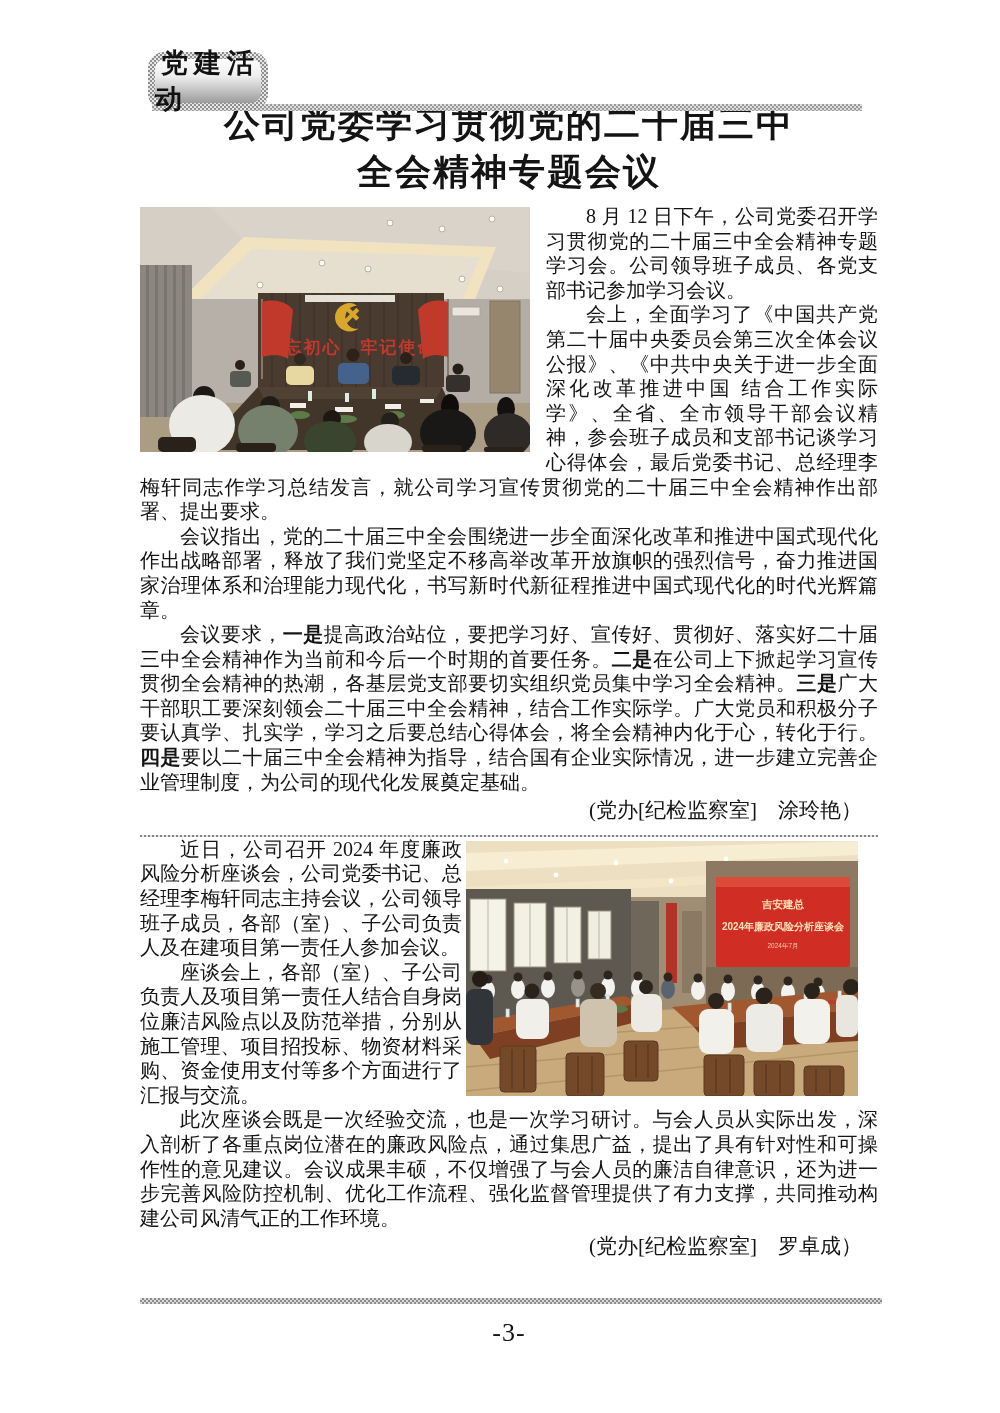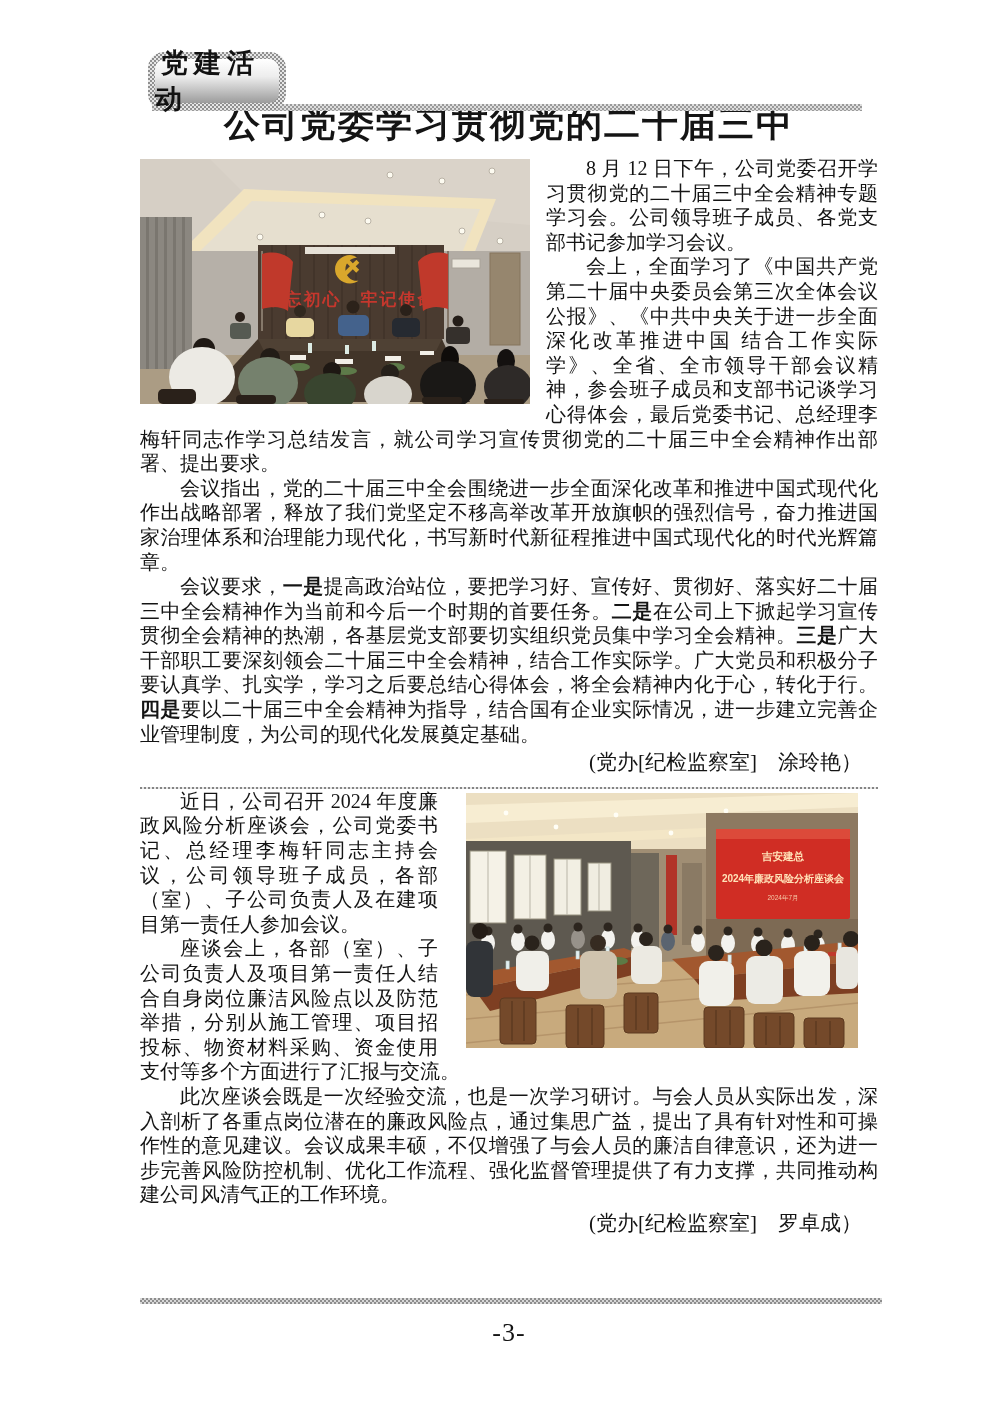--- a/index.html
+++ b/index.html
@@ -5,21 +5,21 @@
   html,body{margin:0;padding:0;background:#e8e8e8;}
   .page{
     position:relative;width:1000px;height:1413px;margin:0 auto;
     background:#ffffff;overflow:hidden;
     font-family:"Liberation Serif","DejaVu Serif",serif;
     color:#141414;
   }
   .content{position:absolute;left:140px;top:0;width:738px;}
   
   .badge{
-    position:absolute;left:148px;top:52px;width:138px;height:58px;
+    position:absolute;left:148px;top:52px;width:120px;height:58px;
     background:repeating-conic-gradient(#8f8f8f 0% 25%,#e6e6e6 0% 50%) 0 0/4px 4px;
     border-radius:16px;padding:0;box-sizing:border-box;z-index:2;
   }
   .badge-inner{
     position:absolute;left:7px;top:7px;right:7px;bottom:7px;
     background:linear-gradient(180deg,#ffffff 0%,#ededed 40%,#9c9c9c 100%);
     border-radius:10px;display:flex;align-items:center;justify-content:center;
   }
   .badge-inner span{
     font-family:"Liberation Sans","DejaVu Sans",sans-serif;
@@ -39,21 +39,21 @@
     font-size:36px;line-height:50px;letter-spacing:2px;}
   
   .article{text-align:justify;font-size:20px;line-height:24.6px;}
   .article::after{content:"";display:block;clear:both;}
   .article p{margin:0;text-indent:2em;}
   .seg-b{font-weight:bold;}
   .attribution{text-indent:0 !important;text-align:right;padding-right:16px;
     font-size:21px;margin-top:4px !important;}
   .photo{display:block;}
   .photo1{float:left;width:390px;height:245px;margin:3px 16px 6px 0;}
-  .photo2{float:right;width:412px;height:255px;margin:4px 0 8px 28px;}
+  .photo2{float:right;width:412px;height:255px;margin:4px 0 8px 4px;}
   .article1{margin-top:8px;}
   .divider{height:2px;margin:12px 0 0 0;
     background:repeating-linear-gradient(90deg,#858585 0 2px,#e8e8e8 2px 4px);}
   
   .footer-rule{
     position:absolute;left:140px;top:1298px;width:742px;height:6px;
     background:repeating-conic-gradient(#8d8d8d 0% 25%,#d8d8d8 0% 50%) 0 0/4px 4px;
   }
   .page-number{
     position:absolute;left:140px;top:1318px;width:738px;text-align:center;
@@ -70,20 +70,21 @@
     <div class="badge-inner">
       <span>党建活动</span>
     </div>
   </div>
   <div class="header-rule"></div>
 
   <div class="content">
 
     <h1 class="title1">
       <span class="tline">公司党委学习贯彻党的二十届三中</span>
+      <span class="tline">全会精神专题会议</span>
     </h1>
 
     <div class="article article1">
       <span class="photo photo1">
         <svg viewBox="0 0 390 245" width="390" height="245">
           <rect x="0" y="0" width="390" height="245" fill="#cfc8be"></rect>
 
           <g>
             <rect x="0" y="0" width="390" height="100" fill="#d6cfc5"></rect>
             <polygon points="70,0 390,0 390,66 112,42" fill="#dad3c9"></polygon>

